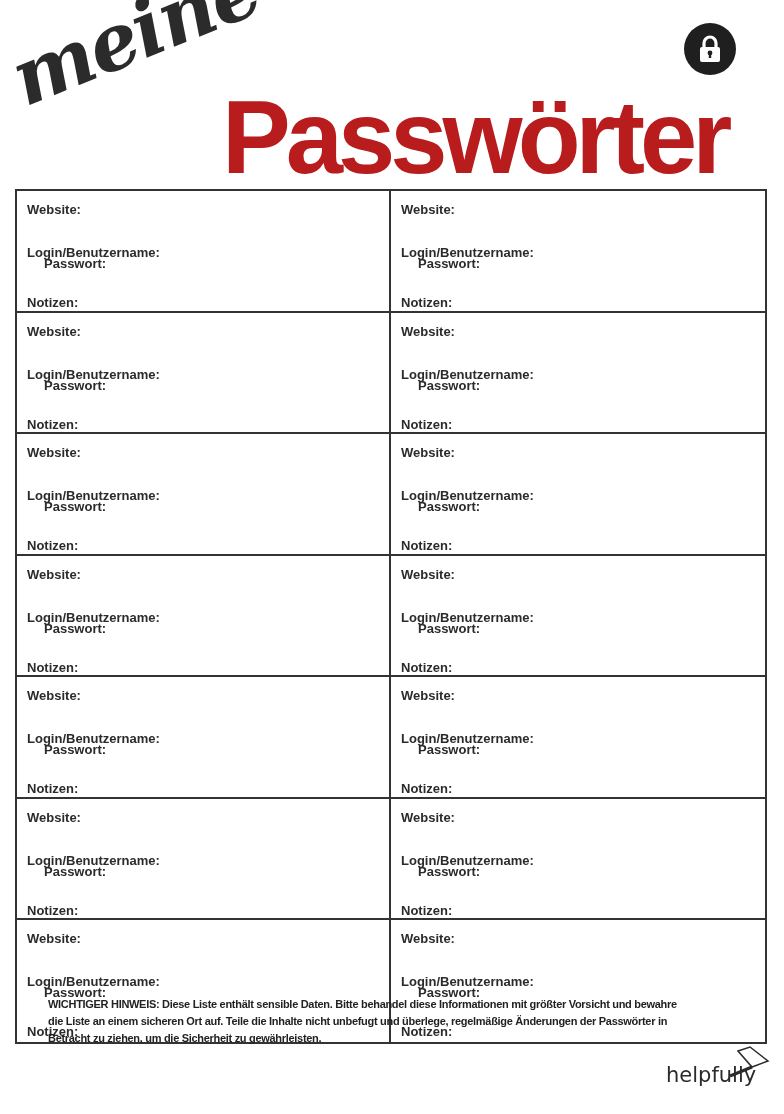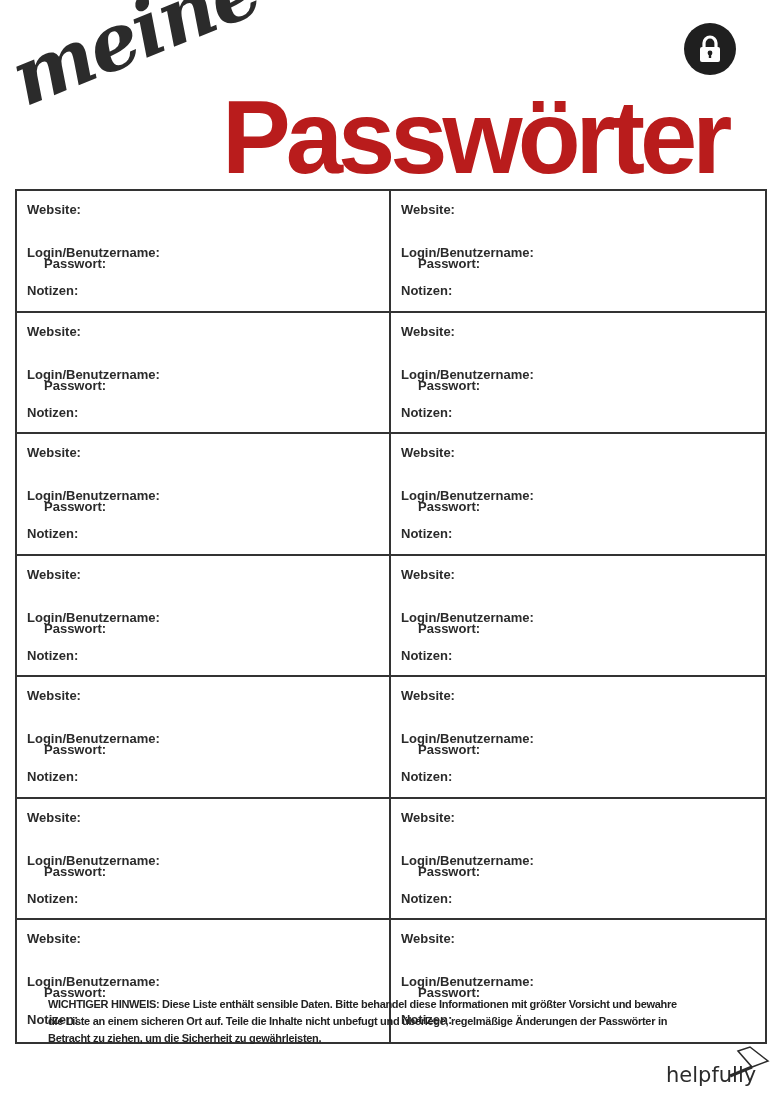--- a/index.html
+++ b/index.html
@@ -26,21 +26,21 @@
   .grid {
     position: absolute; left: 15px; top: 189px; width: 752px; height: 855px;
     border: 2px solid #333; box-sizing: border-box;
     display: grid; grid-template-columns: 1fr 1fr; grid-template-rows: repeat(7, 1fr);
   }
   .cell { position: relative; border-bottom: 2px solid #333; box-sizing: border-box; text-align: right; }
   .cell.left { border-right: 2px solid #333; }
   .cell.last { border-bottom: none; }
   .field { position: absolute; left: 10px; font-size: 13px; font-weight: bold; color: #2b2b2b; }
   .cell.right .field { left: 10px; }
-  .f0 { top: 11px; } .f1 { top: 38px; margin-top: 16px; } .f2 { top: 65px; padding-left: 17px; } .f3 { top: 92px; }
+  .f0 { top: 11px; } .f1 { top: 38px; margin-top: 16px; } .f2 { top: 65px; padding-left: 17px; } .f3 { top: 104px; }
 
   .notice {
     position: absolute; left: 17px; top: 996px; width: 640px;
     font-size: 11px; line-height: 17px; font-weight: bold; color: #222; letter-spacing: -0.3px; margin-left: 31px;
   }
   .brand { position: absolute; left: 666px; top: 1063px; font-size: 21px; color: #2b2b2b; font-family: "DejaVu Sans", sans-serif; letter-spacing: 0px; }
   .brand-icon { position: absolute; left: 728px; top: 1045px; }
 </style>
 </head>
 <body>

